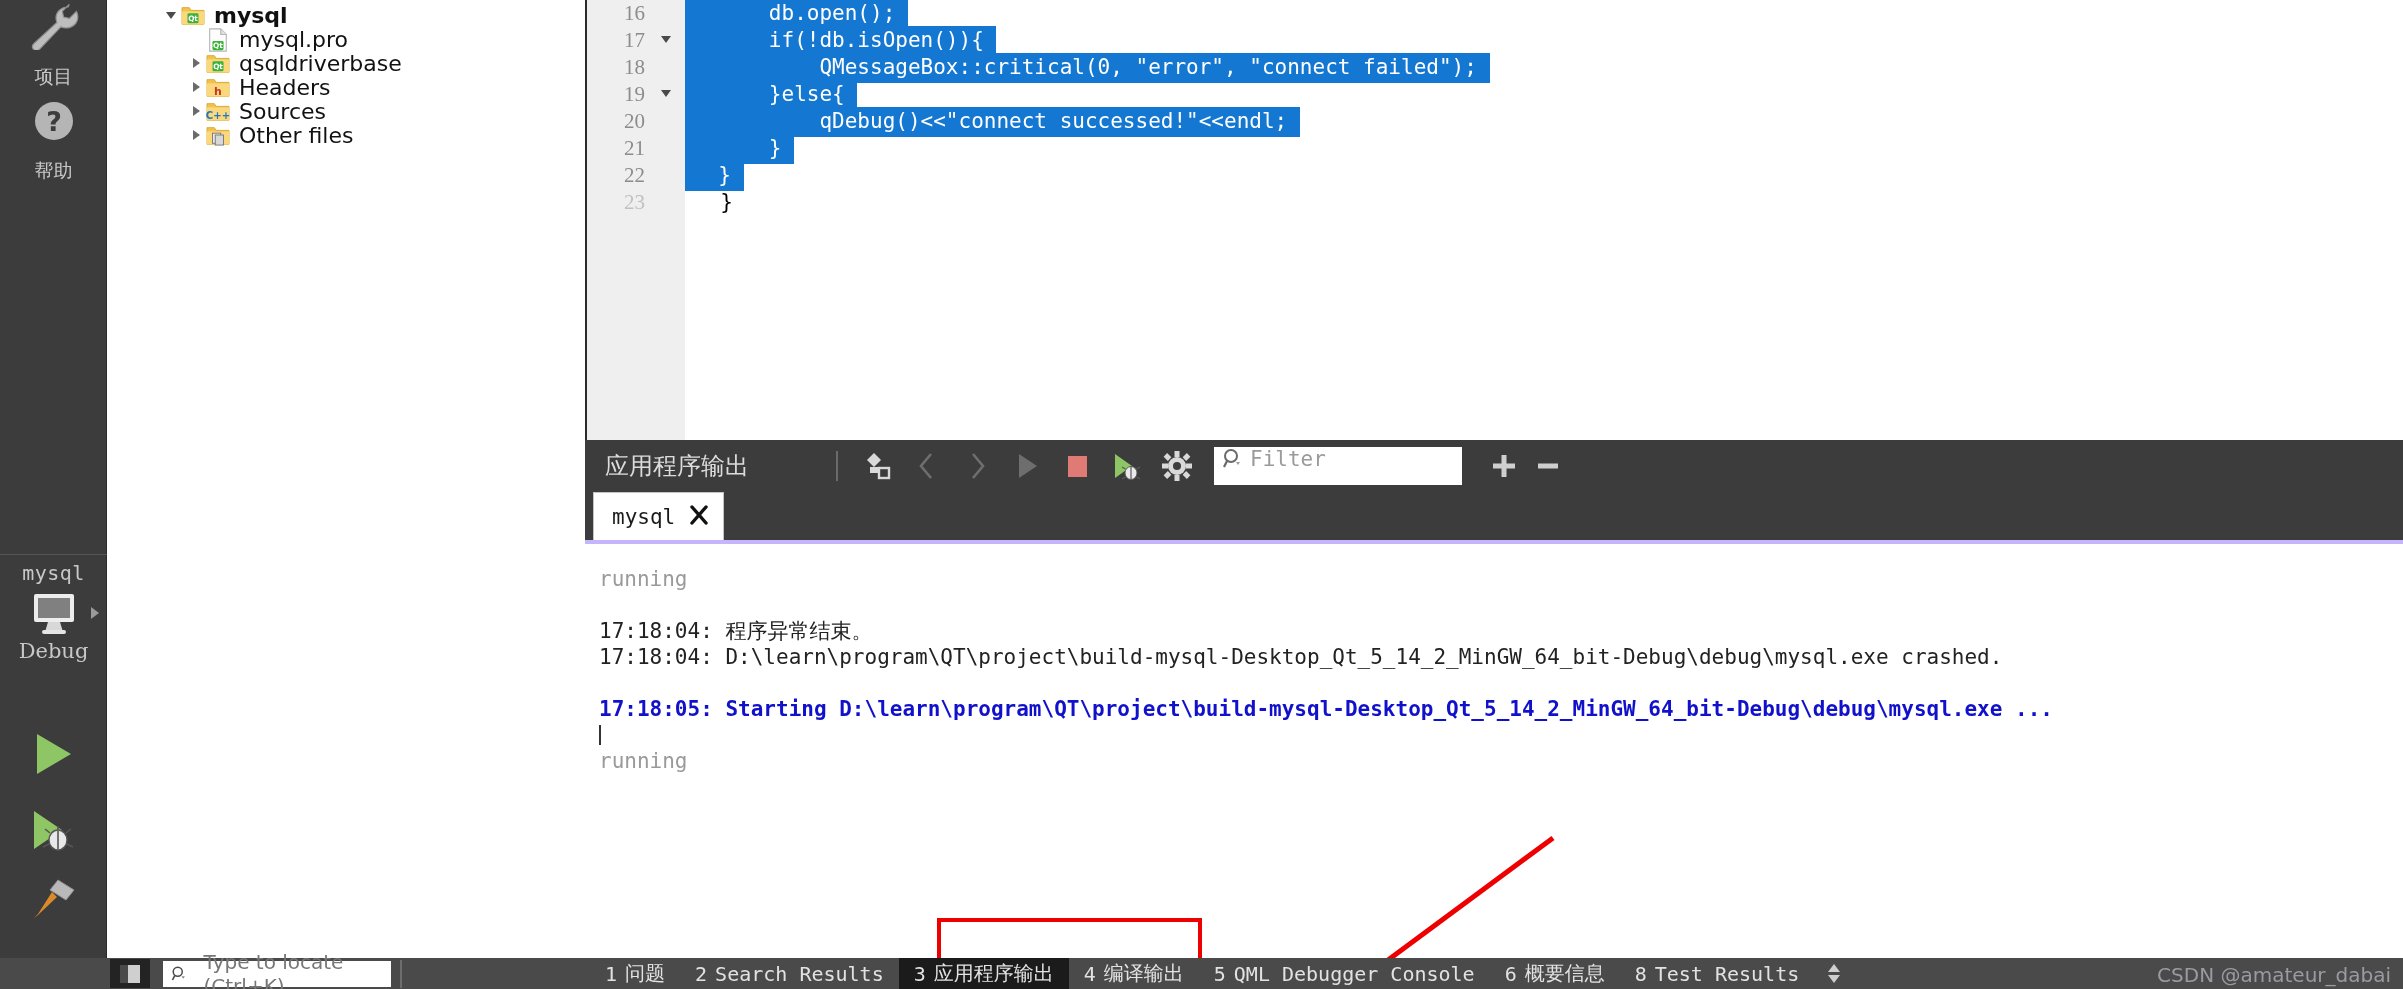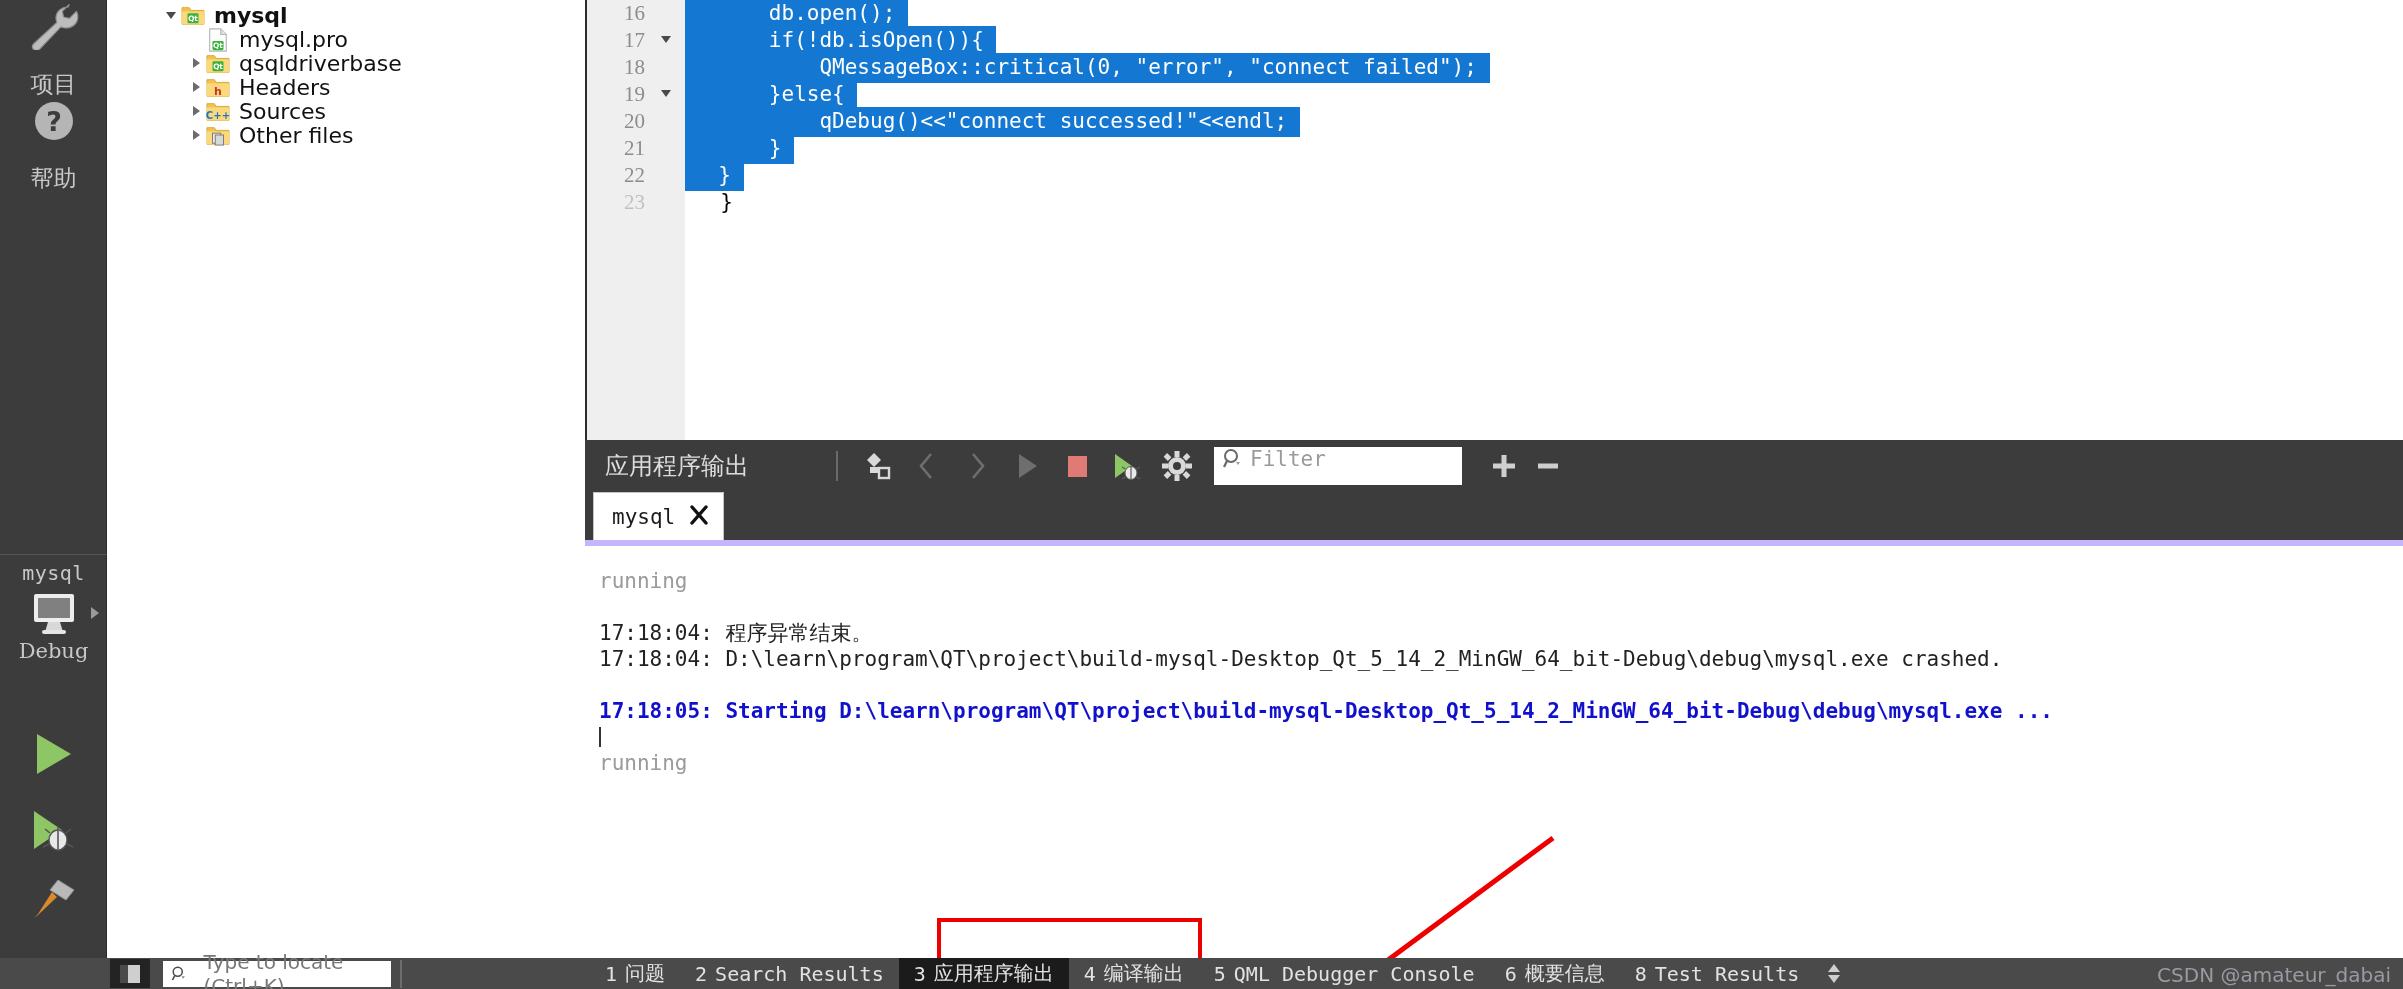--- a/index.html
+++ b/index.html
@@ -17,22 +17,22 @@
     width: 107px; height: 958px;
     background: #3c3c3c;
     border-right: 1px solid #2a2a2a;
   }
   .act-item {
     width: 107px; padding-top: 2px; padding-bottom: 10px;
     display: flex; flex-direction: column; align-items: center;
   }
   .act-glyph { width: 56px; height: 50px; display:flex; align-items:center; justify-content:center; }
   .act-label {
-    color: #c8c8c8; font-size: 23px; line-height: 28px;
-    font-family: "DejaVu Sans", sans-serif; margin-top: 18px;
+    color: #c8c8c8; font-size: 19px; line-height: 28px;
+    font-family: "DejaVu Sans", sans-serif; margin-top: 10px;
   }
   .act-sep {
     position:absolute; left:0; width:107px; height:1px; background:#555;
   }
   .act-proj-wrap { position: absolute; top: 0px; left: 0; }
   .act-help-wrap { position: absolute; top: 94px; left: 0; }
 
   .kit-block { position: absolute; left: 0; top: 561px; width: 107px; }
   .kit-name {
     color: #c8c8c8; font-size: 20px; text-align: center;
@@ -136,21 +136,21 @@
   .out-tab {
     position: absolute; left: 8px; top: 0; height: 48px;
     background: #ffffff; border: 1px solid #c4c4c4; border-bottom: none;
     display: flex; align-items: center; padding: 0 14px 0 18px; gap: 14px;
   }
   .out-tab-label {
     font-family: "DejaVu Sans Mono", monospace; font-size: 21px; color: #1a1a1a;
   }
   .out-body {
     position: absolute; left: 0; top: 100px; width: 1818px; height: 418px;
-    background: #ffffff; border-top: 6px solid #c4b5fd;
+    background: #ffffff; border-top: 4px solid #c4b5fd;
     padding: 22px 0 0 14px;
   }
   .out-line {
     font-family: "DejaVu Sans Mono", monospace; font-size: 21px;
     line-height: 26px; white-space: pre; color: #4d4d4d;
   }
   .out-line.gray { color: #9a9a9a; }
   .out-line.blue { color: #1111cc; font-weight: bold; }
   .out-line.black { color: #222222; }
   .out-spacer { height: 26px; }

